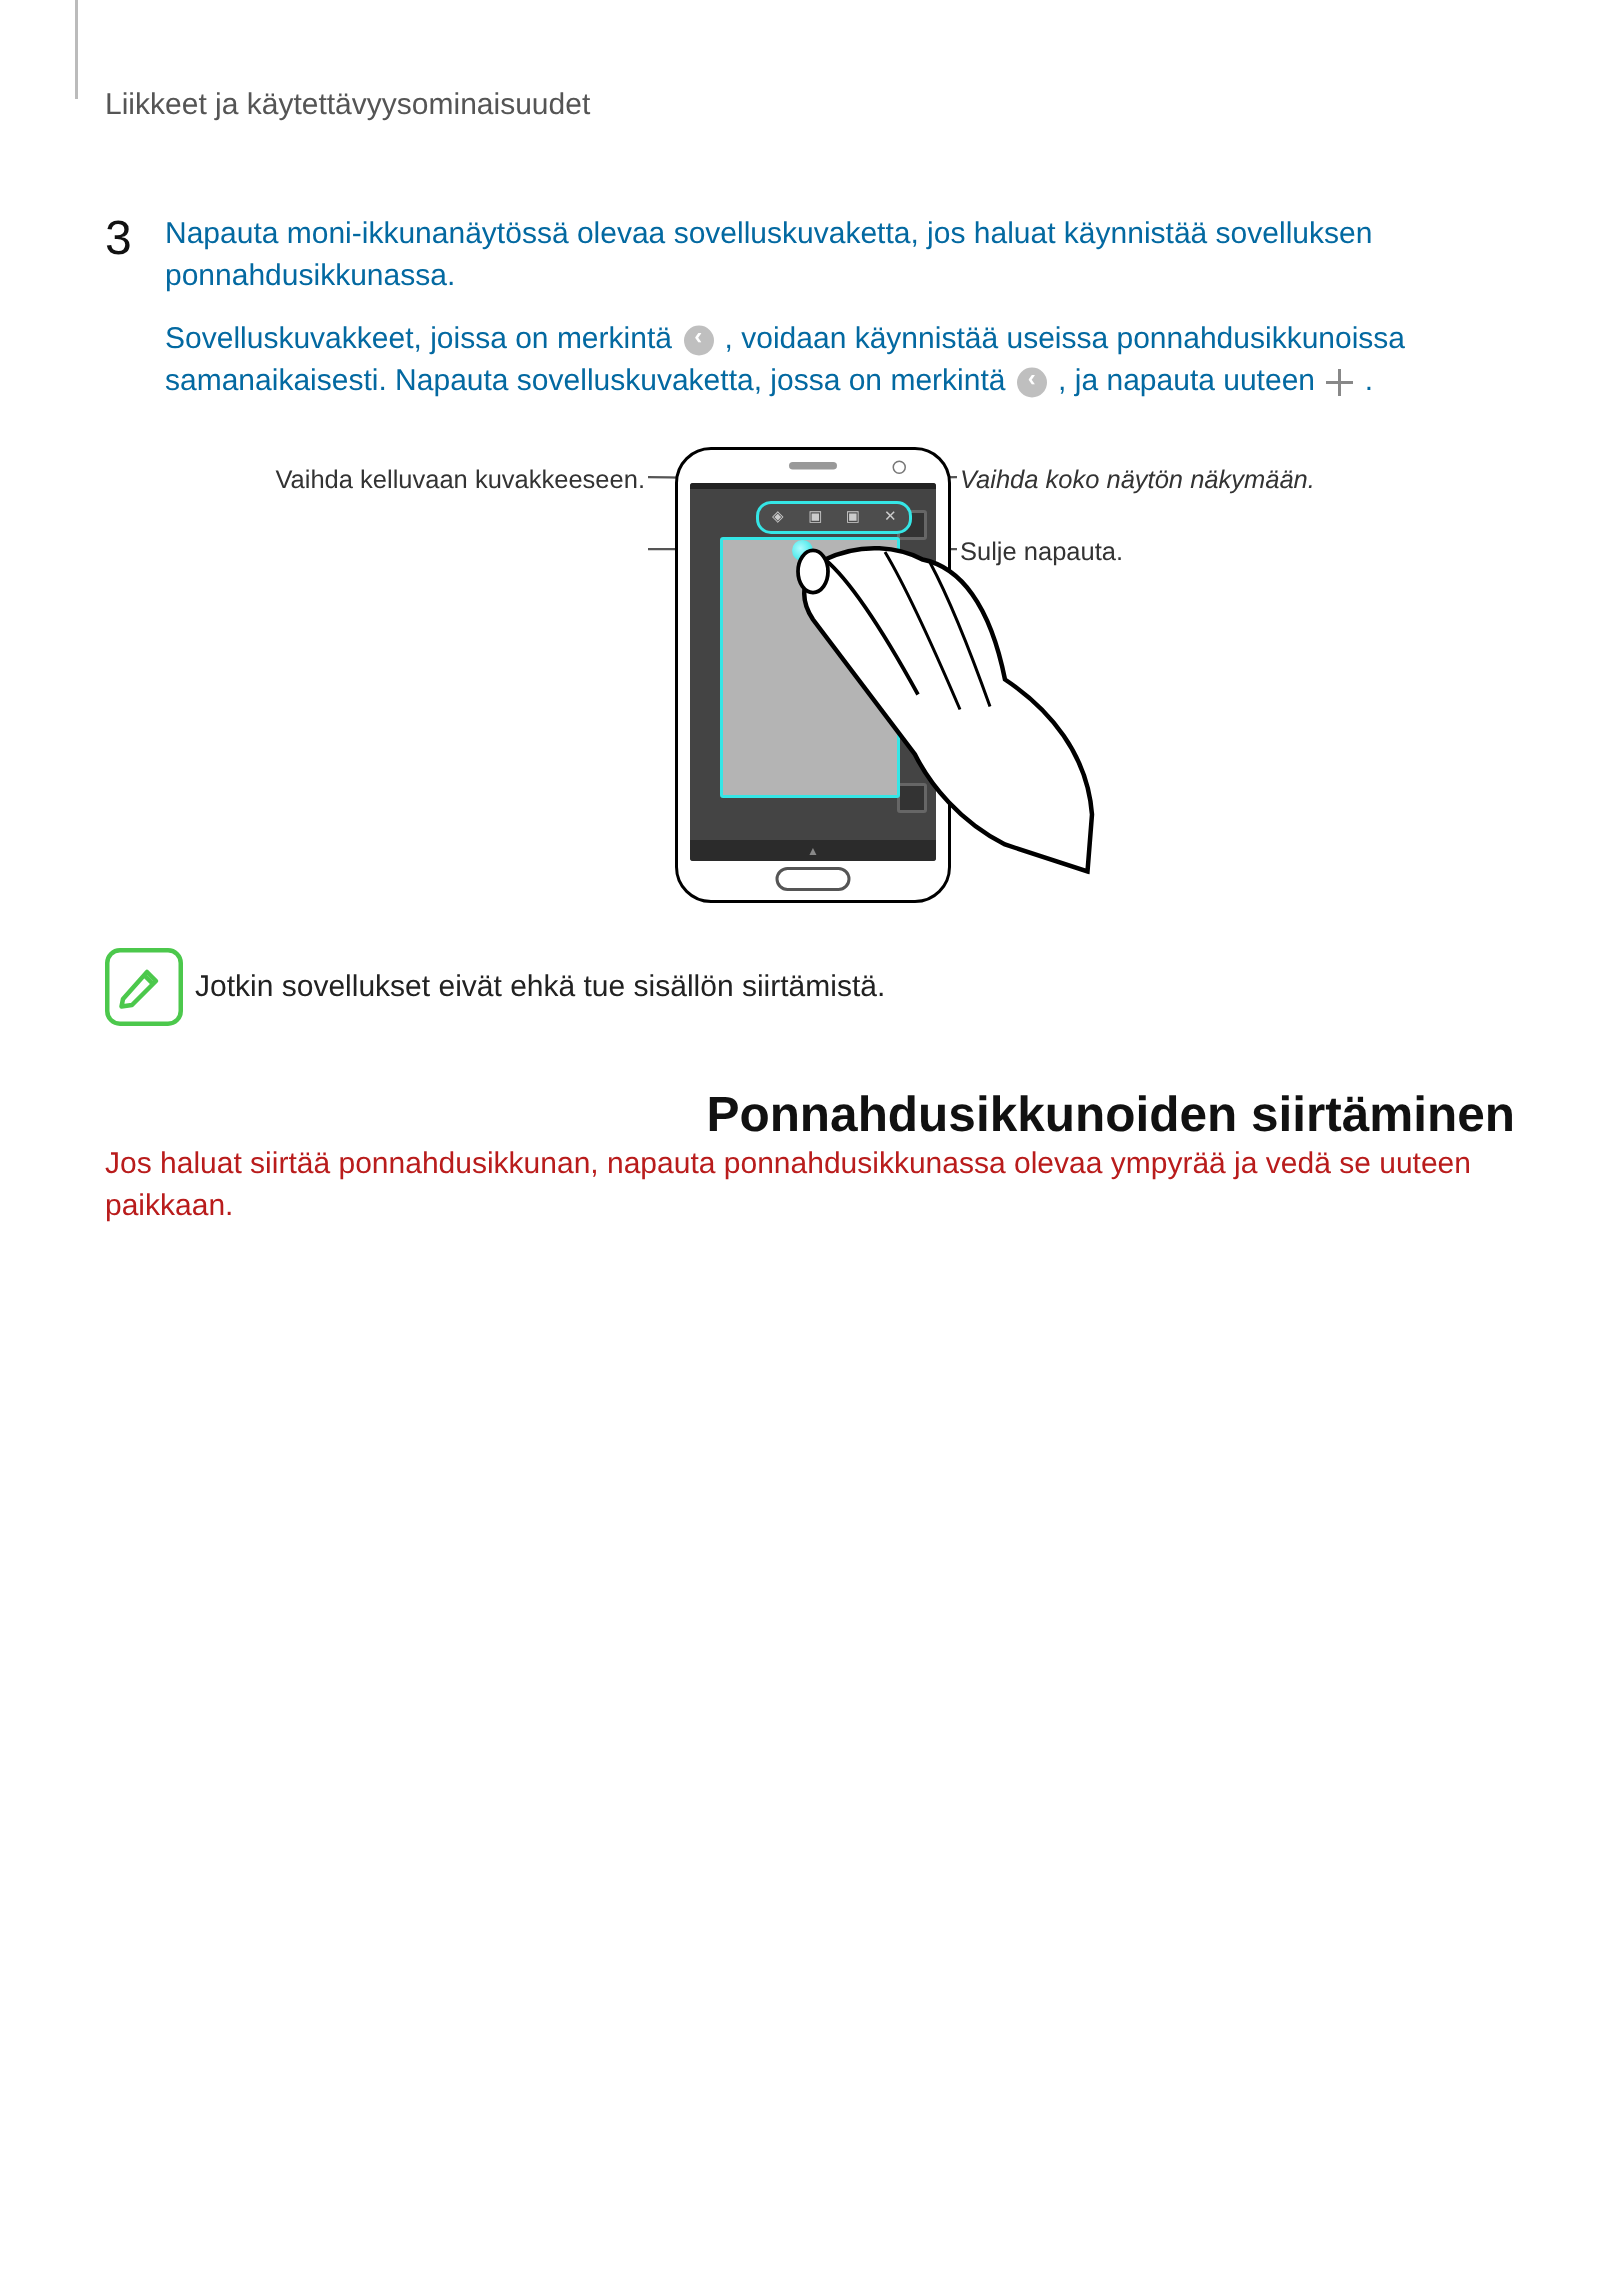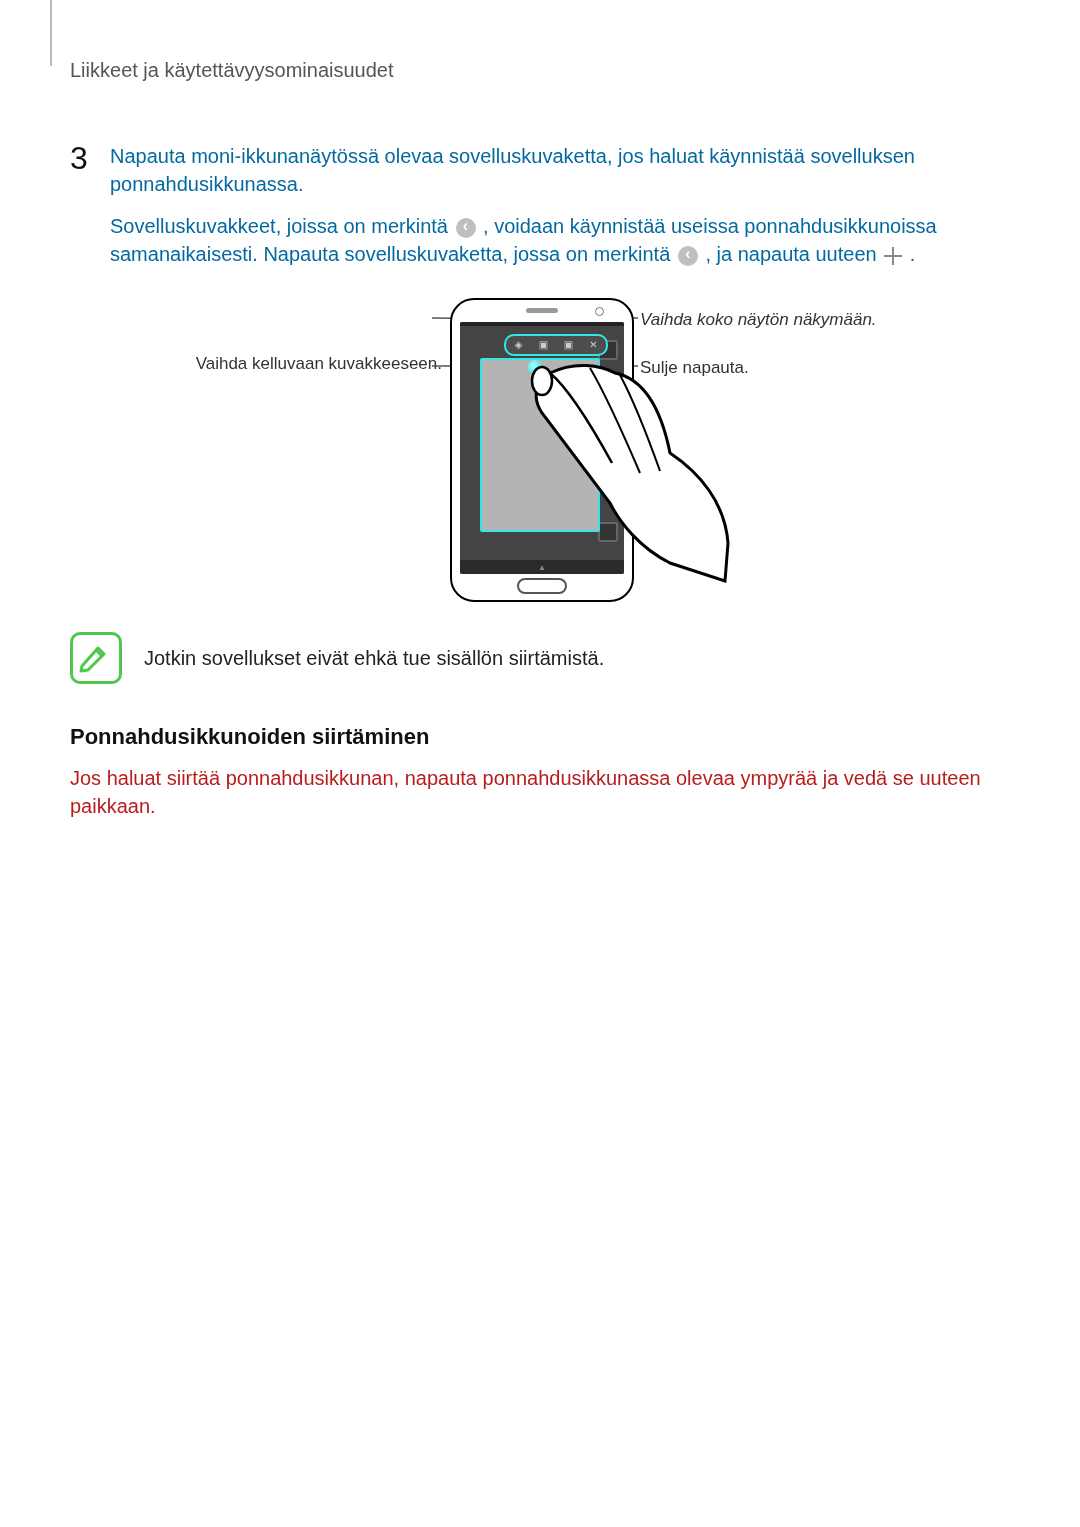--- a/index.html
+++ b/index.html
@@ -195,42 +195,43 @@
     font-size: 17px;
     color: #333;
     white-space: nowrap;
   }
   .callout.left { text-align: right; }
 
   
   .note-row {
     display: flex;
     align-items: center;
-    gap: 22px;
+    gap: 8px;
     margin: 24px 0 40px 0;
   }
   .note-icon {
     width: 46px; height: 46px;
     border: 3px solid #4cc84c;
     border-radius: 10px;
     background: #fff;
     position: relative;
     flex: none;
   }
   .note-icon svg { position:absolute; left:3px; top:3px; }
   .note-text {
     font-size: 20px;
     color: #222;
   }
 
   .subheading {
-    font-size: 22px;
+    font-size: 33px;
     font-weight: 600;
     color: #111;
-    margin: 30px 0 14px 0;
+    margin: 30px 0 0 0;
+    text-align: right;
   }
   .bodytext {
     font-size: 20px;
     line-height: 1.4;
     color: #b91c1c;
     margin: 0 0 14px 0;
   }
 
   .page-number {
     position: absolute;
@@ -259,21 +260,21 @@
         <span class="inline-icon"></span>
         <span>, ja napauta uuteen </span>
         <span class="inline-plus"></span>
         <span>.</span>
       </p>
     </div>
   </div>
 
   <div class="diagram-wrap">
 
-    <div class="callout left" style="left:12px; top:12px; width:360px;margin-top:44px;">Vaihda kelluvaan kuvakkeeseen.</div>
+    <div class="callout left" style="left:0; top:12px; width:360px;">Vaihda kelluvaan kuvakkeeseen.</div>
     <div class="callout" style="left:570px; top:12px;font-style:italic;">Vaihda koko näytön näkymään.</div>
     <div class="callout" style="left:570px; top:60px;">Sulje napauta.</div>
 
     <svg style="position:absolute; left:0; top:0;" width="940" height="310">
       <path d="M362 20 C 395 20 420 20 430 34" stroke="#555" stroke-width="1.5" fill="none"></path>
       <line x1="362" y1="68" x2="434" y2="68" stroke="#555" stroke-width="1.5"></line>
       <path d="M568 20 C 540 20 520 20 510 34" stroke="#555" stroke-width="1.5" fill="none"></path>
       <line x1="530" y1="68" x2="568" y2="68" stroke="#555" stroke-width="1.5"></line>
 
       <line x1="438" y1="36" x2="438" y2="46" stroke="#555" stroke-width="1.5"></line>

